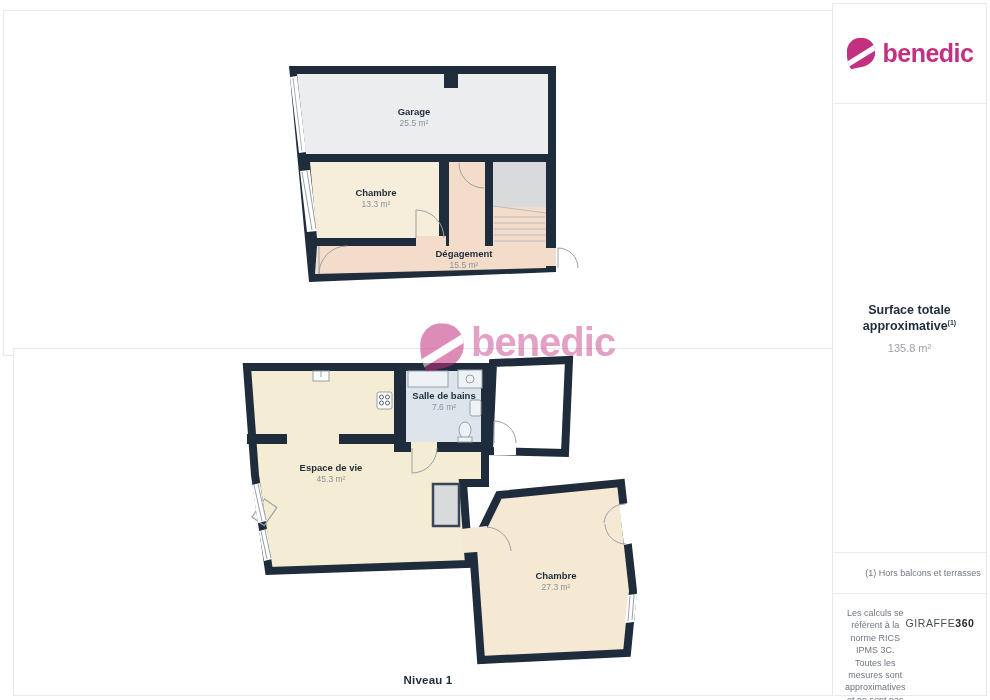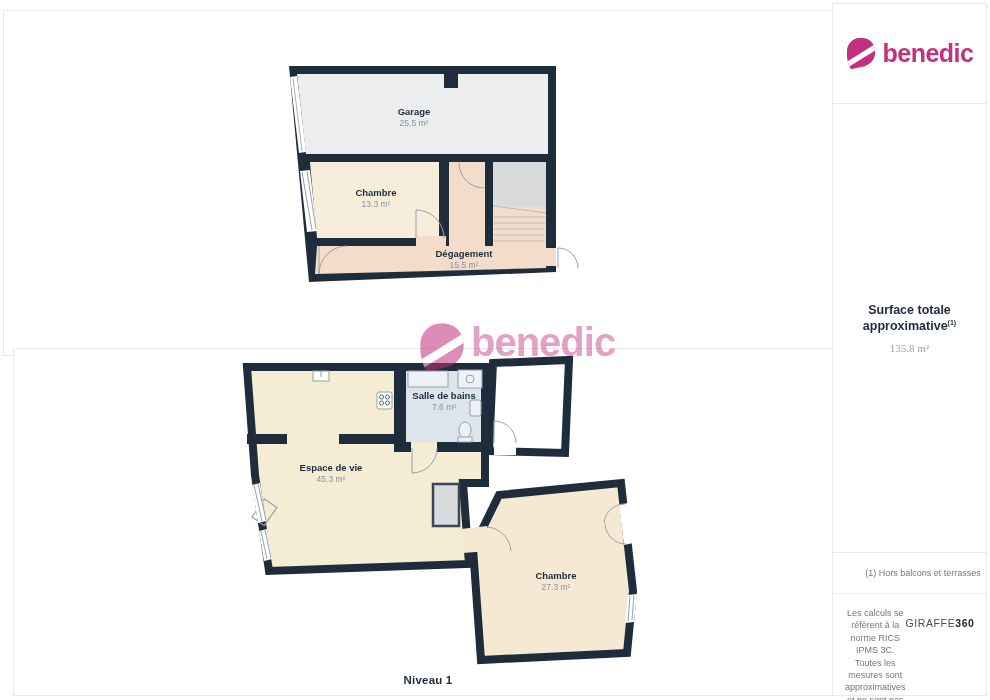--- a/index.html
+++ b/index.html
@@ -14,21 +14,21 @@
   .sb-notes { left:832px; top:593px; width:155px; height:103px; display:flex; flex-direction:row; align-items:flex-start; justify-content:flex-start; text-align:center; padding:13px 12px 0 12px;}
   .niveau-label { position:absolute; left:0; right:0; bottom:9px; text-align:center;
     font-size:11.5px; font-weight:bold; color:#1f2c3b; letter-spacing:.2px; }
   .plan-svg { position:absolute; }
   .plan-svg .room-name { font-size:9.5px; font-weight:bold; fill:#1f2c3b; text-anchor:middle; }
   .plan-svg .room-area { font-size:8.5px; fill:#8b919a; text-anchor:middle; }
   .logo-row { display:flex; align-items:center; gap:7px; }
   .logo-text { font-size:25px; font-weight:bold; color:#c2307f; letter-spacing:-.5px; }
   .surface-title { font-size:12.5px; font-weight:bold; color:#1f2c3b; line-height:1.3; }
   .surface-title sup { font-size:7px; }
-  .surface-value { font-size:11px; color:#9aa1aa; margin-top:7px;font-family:Liberation Serif, serif; }
+  .surface-value { font-size:11px; color:#9aa1aa; margin-top:7px; }
   .footnote-text { font-size:9px; color:#6f7780;padding-left:27px; }
   .disclaimer { font-size:9px; color:#6f7780; line-height:1.38; }
   .provider { margin-top:10px; font-size:10.5px; letter-spacing:.6px; color:#454c57; }
   .provider b { color:#23292f; }
   .watermark { position:absolute; left:419px; top:314px; display:flex; align-items:flex-start; z-index:30; pointer-events:none; }
   .watermark .wm-icon { opacity:.55; margin-top:8px; }
   .watermark .wm-text { font-size:40px; font-weight:bold; color:#c2307f; opacity:.45;
     letter-spacing:-1px; line-height:56px; margin-left:6px; }
 </style>
 </head>

